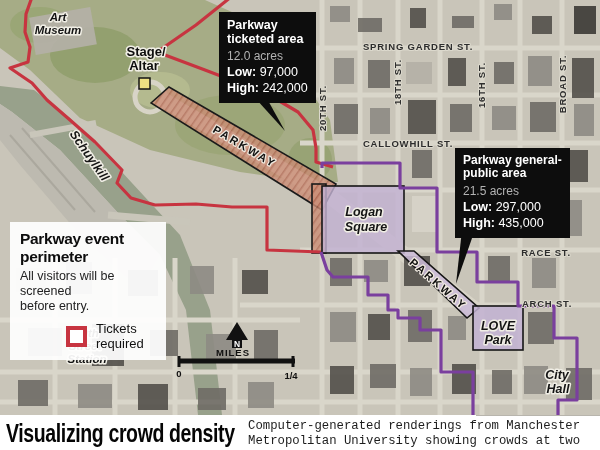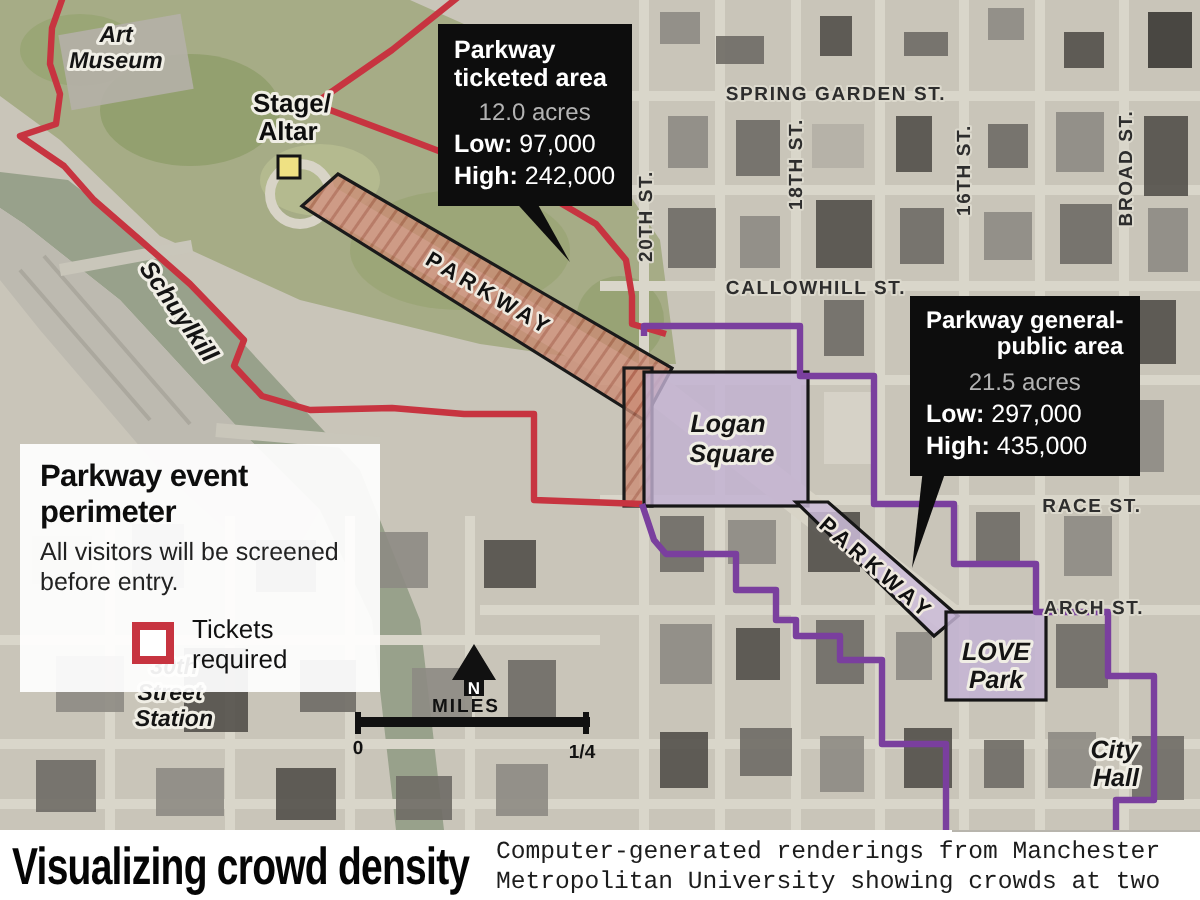--- a/index.html
+++ b/index.html
@@ -17,26 +17,26 @@
   .street-label{font-weight:bold;fill:#2d2d2d;letter-spacing:0.8px;font-size:9.5px;
                stroke:#dcd9cd;stroke-width:2px;paint-order:stroke;stroke-linejoin:round;}
   .parkway-label{font-weight:bold;fill:#101010;letter-spacing:2.5px;font-size:11px;
                stroke:#efe9df;stroke-width:2.5px;paint-order:stroke;stroke-linejoin:round;}
   .scale-text{font-weight:bold;fill:#111;}
 
   
   .callout{position:absolute;display:inline-block;background:#0d0d0d;color:#fff;
            padding:6px 8px 7px 8px;z-index:5;}
   .callout .t{font-size:12.5px;font-weight:bold;line-height:1.12;white-space:nowrap;}
-  .callout .acres{font-size:12px;color:#b3b3b3;margin:3px 0 2px 0;white-space:nowrap;text-align:center;}
+  .callout .acres{font-size:12px;color:#b3b3b3;margin:3px 0 2px 0;white-space:nowrap;}
   .callout .row{font-size:12.5px;line-height:1.25;white-space:nowrap;}
-  #callout-general .t{font-size:12px;text-align:right;}
-
-  
-  #legend{position:absolute;left:10px;top:222px;width:180px;z-index:5;
+  #callout-general .t{font-size:12px;}
+
+  
+  #legend{position:absolute;left:10px;top:222px;width:156px;z-index:5;
           background:rgba(255,255,255,0.93);padding:8px 10px 9px 10px;box-sizing:border-box;}
   #legend .title{font-size:15.5px;font-weight:bold;color:#0d0d0d;letter-spacing:-0.3px;}
   #legend .note{font-size:12.5px;color:#222;line-height:1.18;margin-top:3px;}
   .legend-item{display:flex;align-items:center;margin-top:8px;padding-left:46px;}
   .legend-swatch{width:13px;height:13px;border:4px solid #000;background:#fff;
                  margin-right:9px;flex:0 0 auto;}
   .legend-item .lab{font-size:13px;color:#111;}
 
   
   #caption{position:absolute;left:0;top:415px;width:476px;height:35px;background:#fff;}

